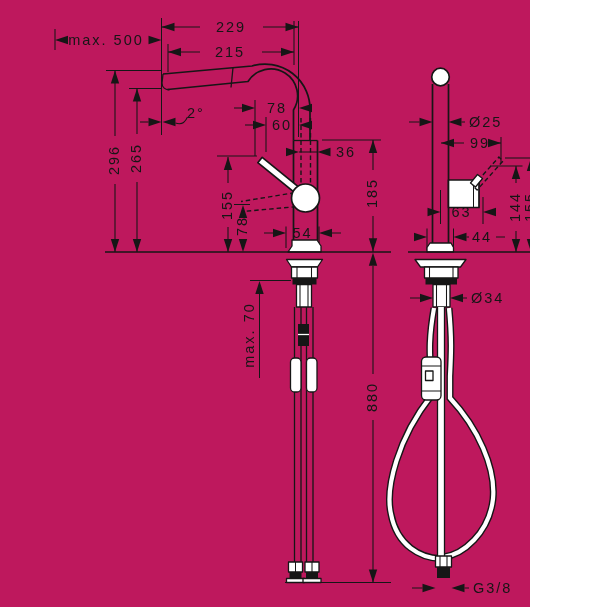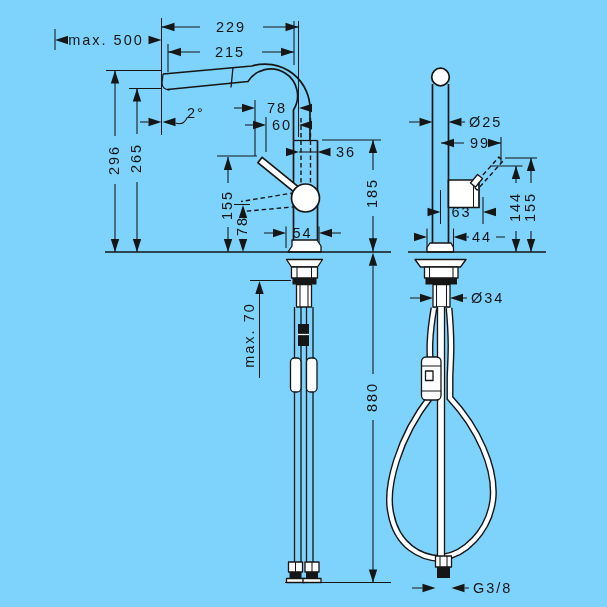--- a/index.html
+++ b/index.html
@@ -1,16 +1,16 @@
 <!DOCTYPE html>
 <html><head>
 <meta charset="utf-8">
 <style>
   html,body{margin:0;padding:0;background:#fff;}
-  #stage{position:relative;width:607px;height:607px;background:#7dd3fc;overflow:hidden;}
+  #stage{position:relative;width:530px;height:607px;background:#be185d;overflow:hidden;}
   svg{position:absolute;left:0;top:0;}
   svg text{font-family:"Liberation Sans",sans-serif;font-size:14.5px;fill:#161616;letter-spacing:2px;}
   .o  {fill:none;stroke:#161616;stroke-width:1.7;stroke-linejoin:round;}
   .o2 {fill:none;stroke:#161616;stroke-width:1.3;stroke-linejoin:round;}
   .d  {fill:none;stroke:#161616;stroke-width:1.05;}
   .dash{fill:none;stroke:#161616;stroke-width:1.4;stroke-dasharray:4.5 3;}
   .ah {fill:#161616;stroke:none;}
   .blk{fill:#161616;stroke:none;}
   .wf {fill:#ffffff;}
 </style>

